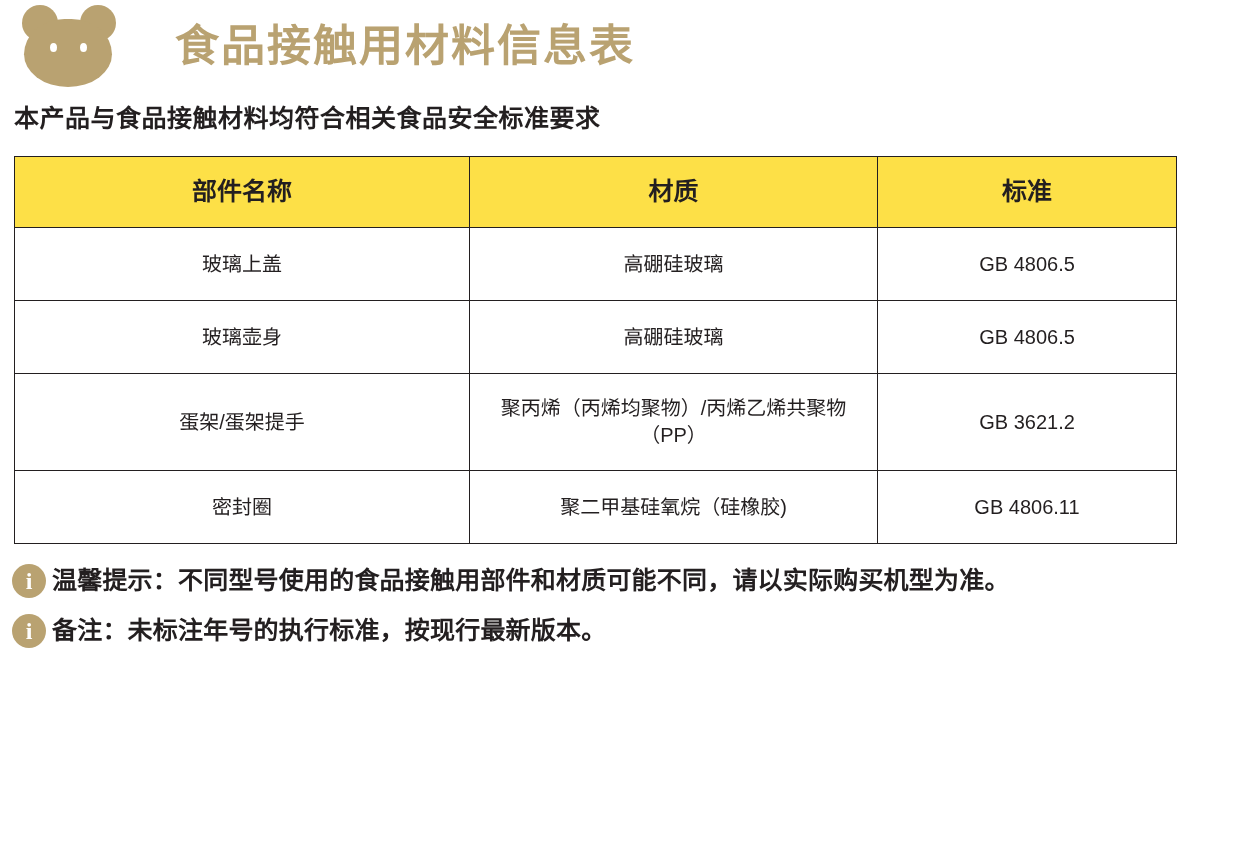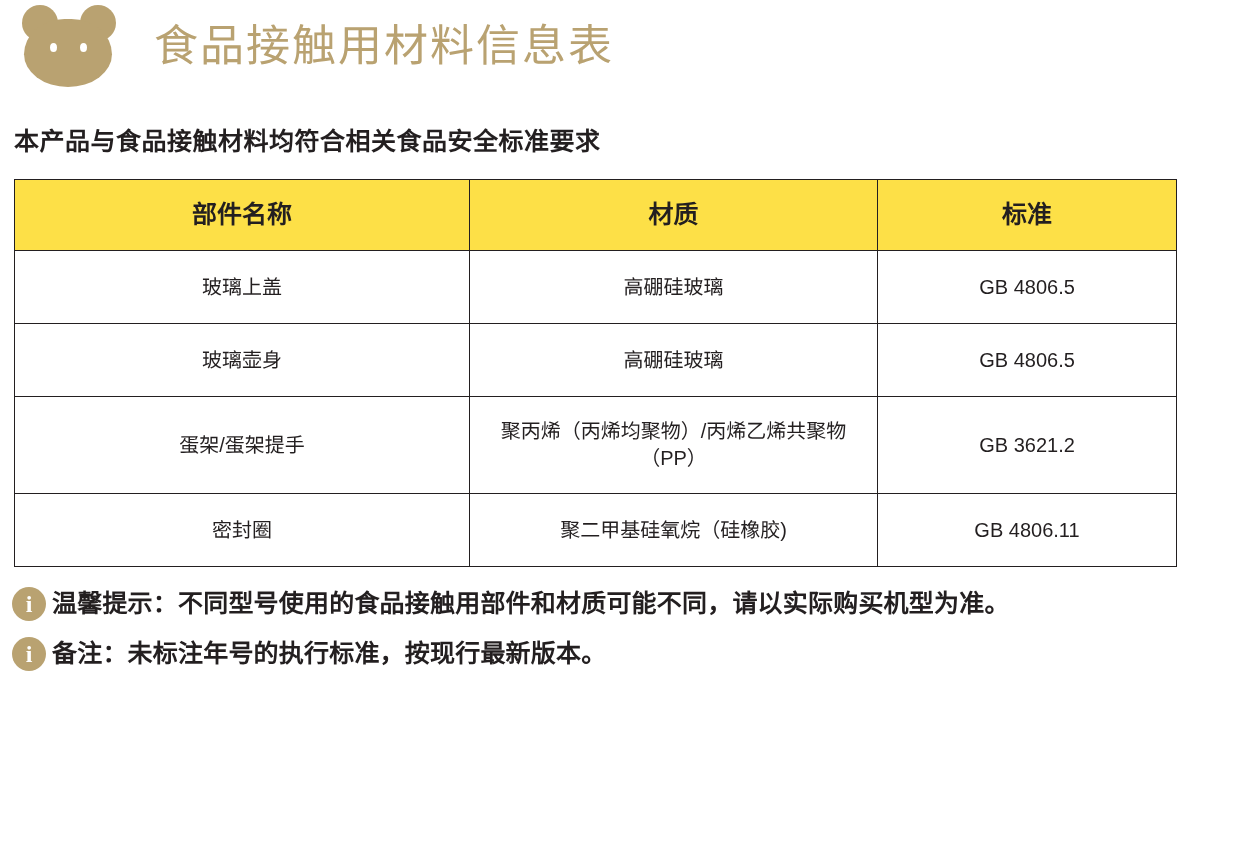--- a/index.html
+++ b/index.html
@@ -59,34 +59,34 @@
     width: 7px;
     height: 9px;
     border-radius: 50%;
     background: #ffffff;
   }
   .bear-logo .eye-l { left: 32px; }
   .bear-logo .eye-r { left: 62px; }
 
   .main-title {
     font-size: 44px;
-    font-weight: normal;
+    font-weight: bold;
     color: #b9a271;
     letter-spacing: 2px;
-    margin-left: 32px;
+    margin-left: 53px;
     line-height: 1;
   }
 
   
   .subtitle {
     font-size: 25px;
     font-weight: bold;
     color: #231f20;
     letter-spacing: 0.5px;
-    margin: 29px 0 22px 4px;
+    margin: 6px 0 22px 4px;
   }
 
   
   table.matinfo {
     width: 1162px;
     margin-left: 4px;
     border-collapse: collapse;
     table-layout: fixed;
   }
   table.matinfo td, table.matinfo th {

